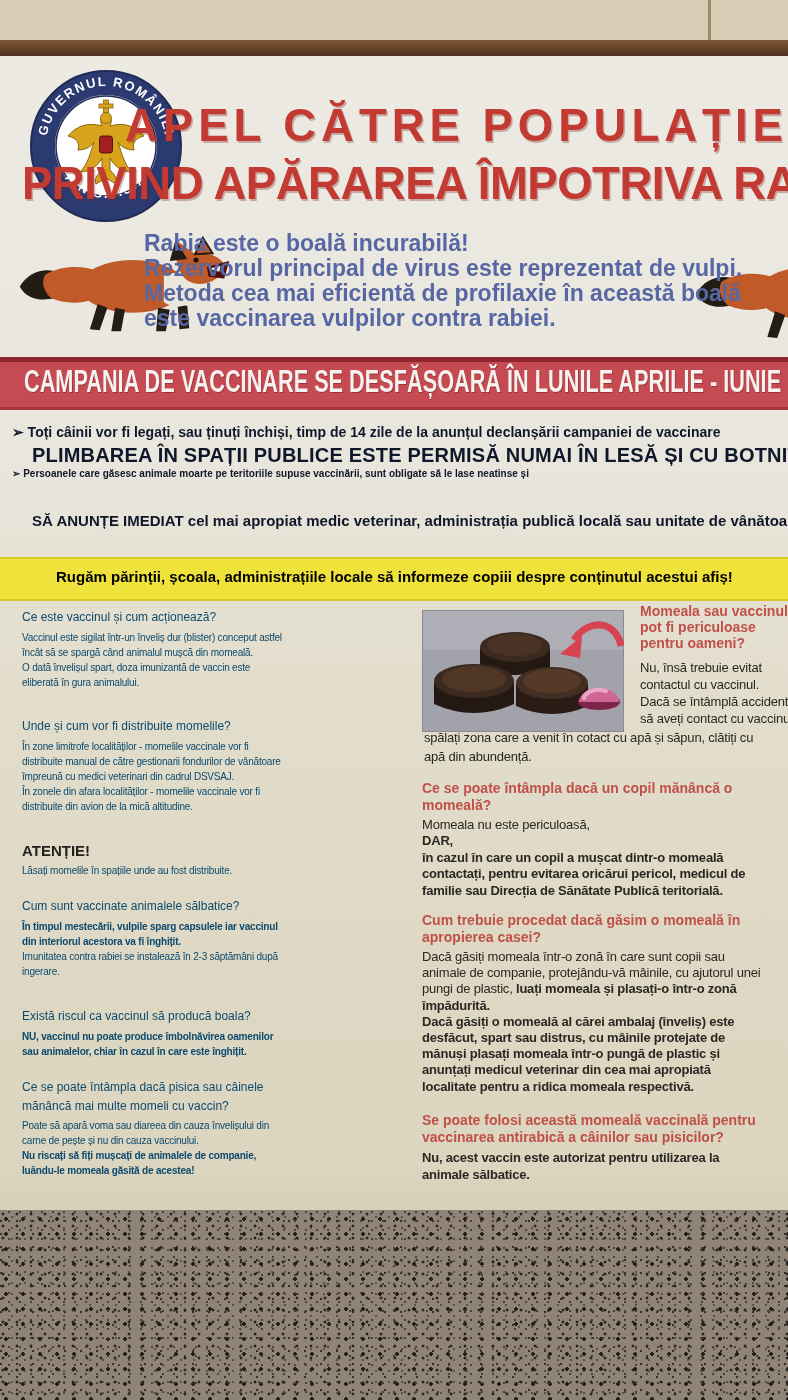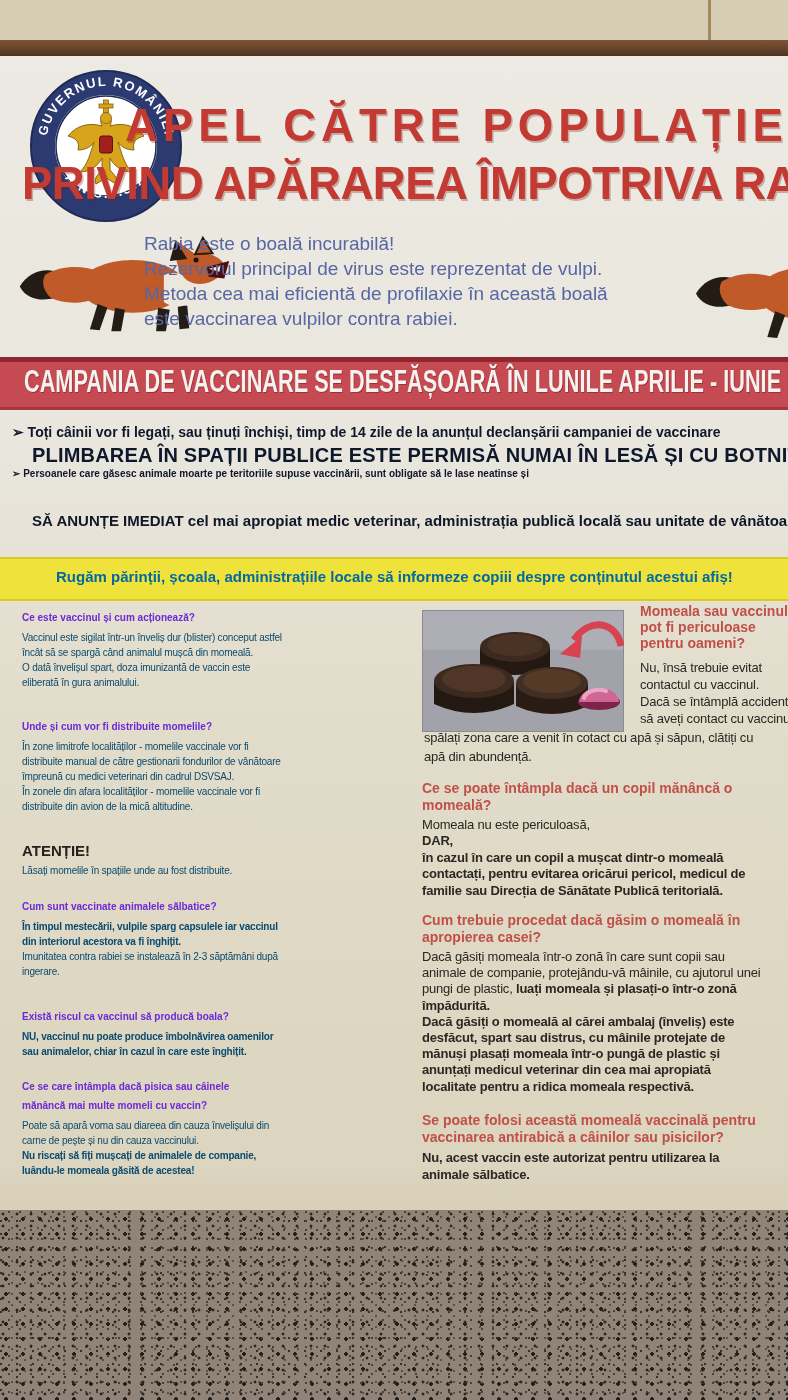--- a/index.html
+++ b/index.html
@@ -21,39 +21,39 @@
       radial-gradient(circle at 9px 2px,#4a4034 1.1px,transparent 1.5px),
       radial-gradient(circle at 6px 9px,#241f19 1.7px,transparent 2.1px),
       radial-gradient(circle at 12px 7px,#5b5043 1px,transparent 1.4px),
       radial-gradient(circle at 1px 11px,#38302a 1.2px,transparent 1.6px);
     background-size:14px 12px,11px 9px,17px 15px,13px 11px,16px 13px;}
   
   .title-line{color:#c23a31;font-weight:bold;white-space:nowrap;
               text-shadow:1.5px 1.5px 0 rgba(110,25,20,.30);text-align:right;}
   #title1{left:125px;top:100px;font-size:45.5px;letter-spacing:5px;}
   #title2{left:22px;top:158px;font-size:45.5px;letter-spacing:-0.5px;}
-  #intro{left:144px;top:231px;font-size:19px;line-height:25px;color:#5767a3;font-weight:400;}
+  #intro{left:144px;top:231px;font-size:23px;line-height:25px;color:#5767a3;font-weight:700;}
   
   #banner{left:0;top:357px;width:788px;height:53px;background:#c64a52;
           border-top:5px solid #8f2630;border-bottom:3px solid #a63640;box-sizing:border-box;}
   #banner-text{left:24px;top:364px;font-size:31px;font-weight:bold;color:#f6f2ef;
                white-space:nowrap;transform:scaleX(.70);transform-origin:left top;
                text-shadow:1px 1px 0 rgba(90,10,15,.4);}
   
   .notice{color:#0f172a;font-weight:bold;white-space:nowrap;}
   #dogs1{left:12px;top:424px;font-size:14px;}
   #dogs2{left:32px;top:444px;font-size:20px;letter-spacing:.2px;}
   #carc1{left:12px;top:468px;font-size:10px;}
   #carc2{left:32px;top:511px;font-size:15px;line-height:19.5px;}
   
   #strip{left:0;top:557px;width:788px;height:44px;background:#efe23a;
          border-top:2px solid #d8ca2a;border-bottom:2px solid #d8ca2a;box-sizing:border-box;}
-  #strip-text{left:56px;top:568px;font-size:15px;font-weight:bold;color:#0369a1;white-space:nowrap;}
-  
-  .h-red{color:#6d28d9;font-weight:bold;font-size:10px;line-height:19px;margin:0 0 3px 0;}
+  #strip-text{left:56px;top:568px;font-size:15px;font-weight:bold;color:#000000;white-space:nowrap;}
+  
+  .h-red{color:#0c4a6e;font-weight:normal;font-size:12px;line-height:19px;margin:0 0 3px 0;}
   .h-red2{color:#c05048;font-weight:bold;font-size:14px;line-height:17px;margin:0 0 3px 0;}
   .body-l{font-size:10px;letter-spacing:-0.2px;line-height:15px;color:#0c4a6e;}
   .body-r{font-size:13px;letter-spacing:-0.2px;line-height:16.3px;color:#2b2722;}
   .bold{font-weight:bold;}
   .lsec{left:22px;width:392px;}
   .rsec{left:422px;width:430px;}
   .h-black{color:#24211c;font-weight:bold;font-size:15px;margin:0 0 4px 0;}
   svg{display:block;}
 </style>
 </head>
@@ -176,21 +176,21 @@
 din interiorul acestora va fi înghițit.</div>
     <div class="body-l pre">Imunitatea contra rabiei se instalează în 2-3 săptămâni după
 ingerare.</div>
   </div>
   <div class="abs lsec" style="top:1007px;">
     <div class="h-red">Există riscul ca vaccinul să producă boala?</div>
     <div class="body-l pre bold">NU, vaccinul nu poate produce îmbolnăvirea oamenilor
 sau animalelor, chiar în cazul în care este înghițit.</div>
   </div>
   <div class="abs lsec" style="top:1078px;">
-    <div class="h-red pre" style="line-height:18.5px;">Ce se care întâmpla dacă pisica sau câinele
+    <div class="h-red pre" style="line-height:18.5px;">Ce se poate întâmpla dacă pisica sau câinele
 mănâncă mai multe momeli cu vaccin?</div>
     <div class="body-l pre">Poate să apară voma sau diareea din cauza învelișului din
 carne de pește și nu din cauza vaccinului.</div>
     <div class="body-l pre bold">Nu riscați să fiți mușcați de animalele de companie,
 luându-le momeala găsită de acestea!</div>
   </div>
 
   <div class="abs" style="left:422px;top:610px;width:202px;height:122px;">
     <svg width="202" height="122" viewBox="0 0 202 122">
       <rect width="202" height="122" fill="#a2a2aa"></rect>

